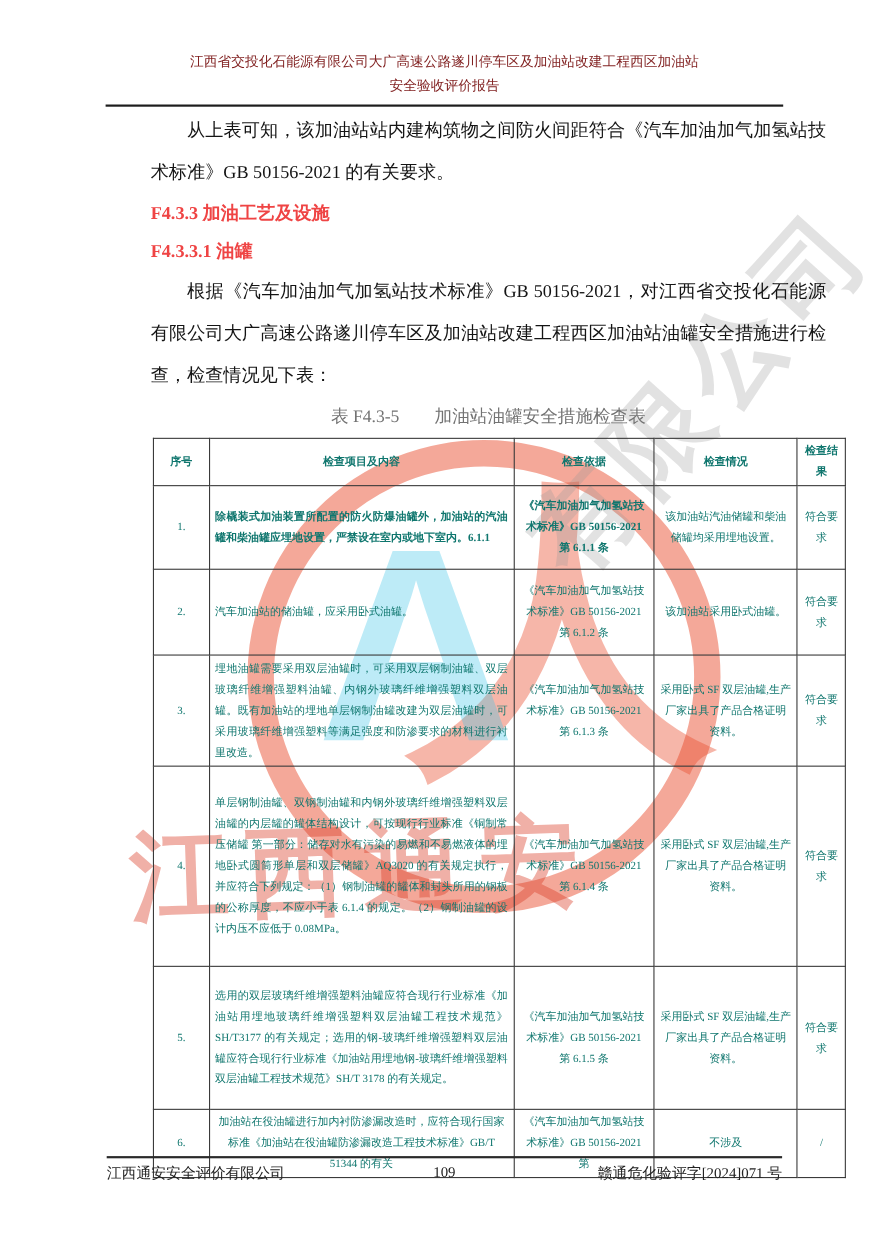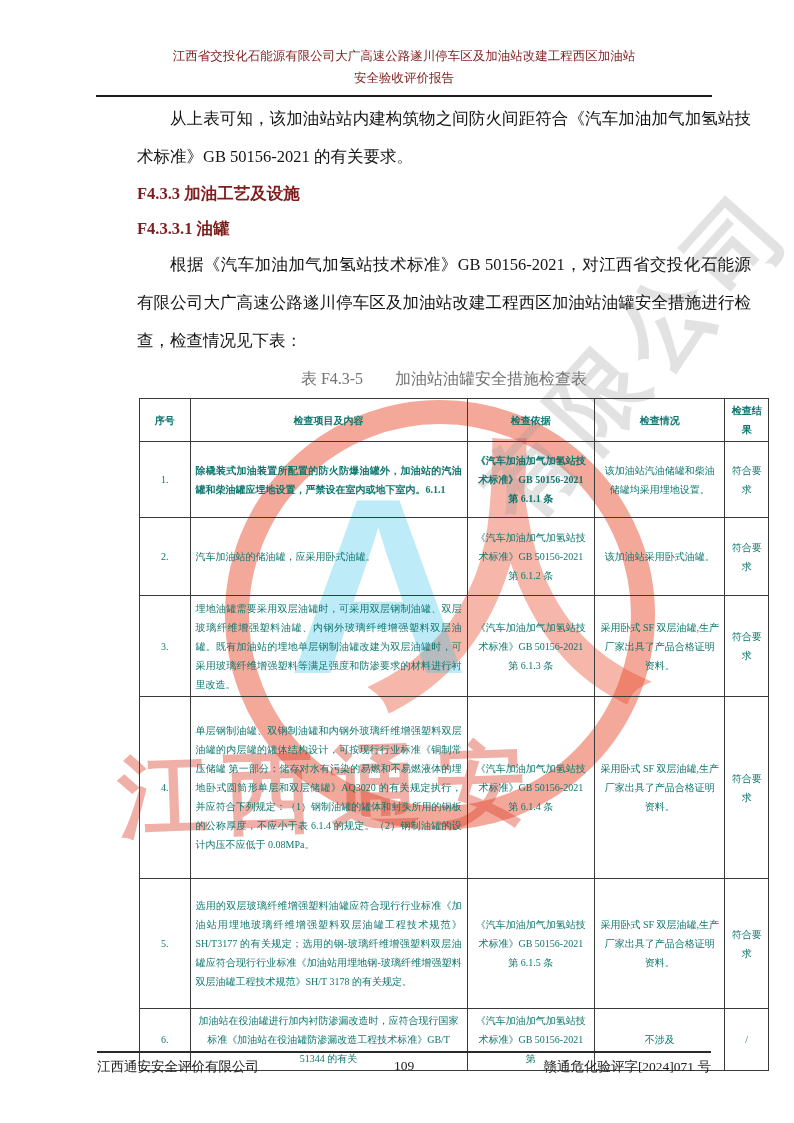--- a/index.html
+++ b/index.html
@@ -43,21 +43,21 @@
     text-align:center; font-size:12.5px; line-height:1.75; color:#7f1d1d;
     border-bottom:2px solid #1c1c1c; padding-bottom:5px;
   }
   
   .content { position:absolute; z-index:1; top:100px; left:97px; width:614px;margin-left:40px; }
   .para {
     font-size:16.5px; line-height:38px; text-indent:2em;
     text-align:justify; color:#141414;
   }
   .h1, .h2 {
-    font-size:16.5px; font-weight:bold; color:#7f1d1d;
+    font-size:16.5px; font-weight:bold; color:#ef4444;
     line-height:34px; margin-top:1px;
   }
   .caption {
     text-align:center; font-size:16px; color:#737373;
     margin-top:9px; margin-bottom:8px;
   }
   
   table.check-table {
     table-layout:fixed; border-collapse:collapse; width:630px; margin-left:2px;
     font-size:10px; line-height:19px; color:#0f766e;

